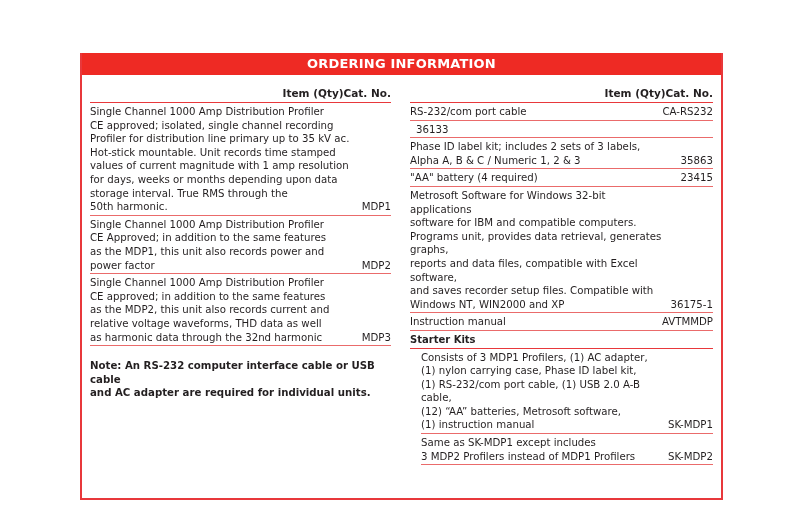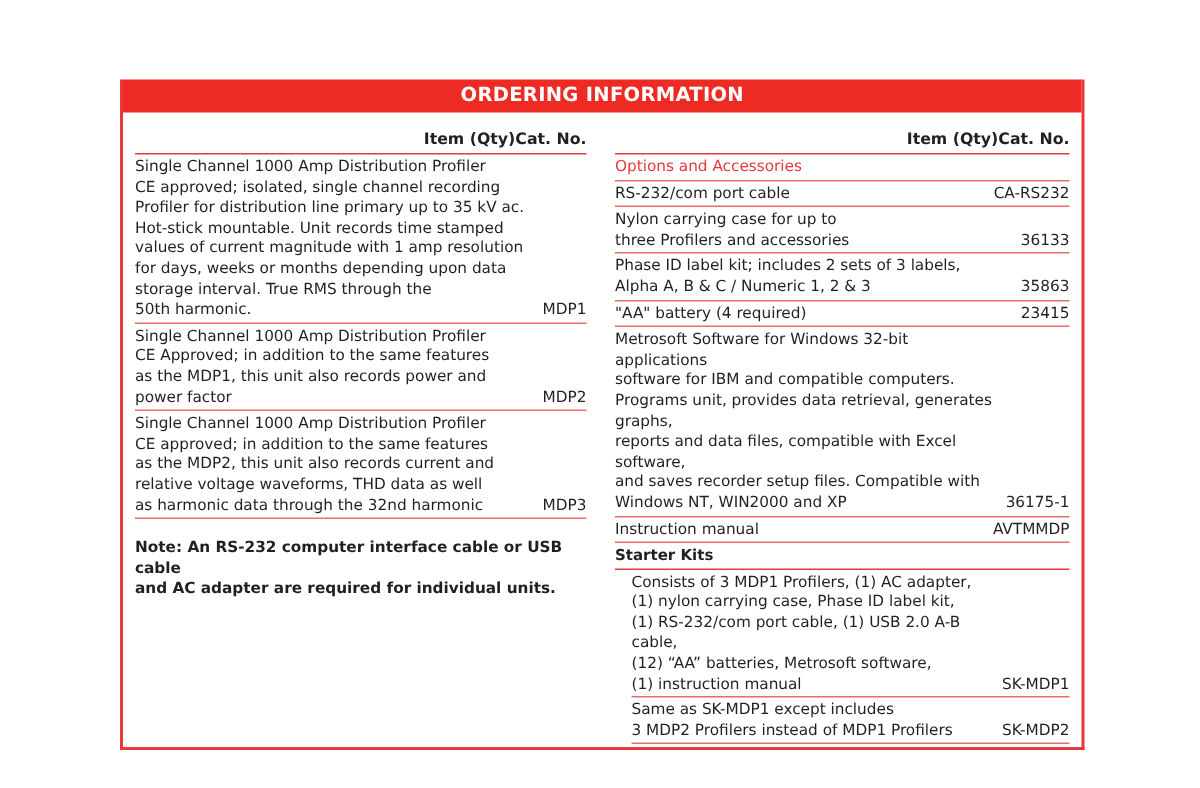--- a/index.html
+++ b/index.html
@@ -66,28 +66,25 @@
     </div>
     <div class="note">Note: An RS-232 computer interface cable or USB cable
 and AC adapter are required for individual units.</div>
   </div>
 
   <div class="col right">
     <div class="hdr">
       <span>Item (Qty)</span>
       <span>Cat. No.</span>
     </div>
-    <div class="section">Options and Accessories</div>
     <div class="row">
       <span class="desc">RS-232/com port cable</span>
       <span class="cat">CA-RS232</span>
     </div>
     <div class="row">
-      <span class="desc">Nylon carrying case for up to
-three Profilers and accessories</span>
       <span class="cat">36133</span>
     </div>
     <div class="row">
       <span class="desc">Phase ID label kit; includes 2 sets of 3 labels,
 Alpha A, B &amp; C / Numeric 1, 2 &amp; 3</span>
       <span class="cat">35863</span>
     </div>
     <div class="row">
       <span class="desc">"AA" battery (4 required)</span>
       <span class="cat">23415</span>

